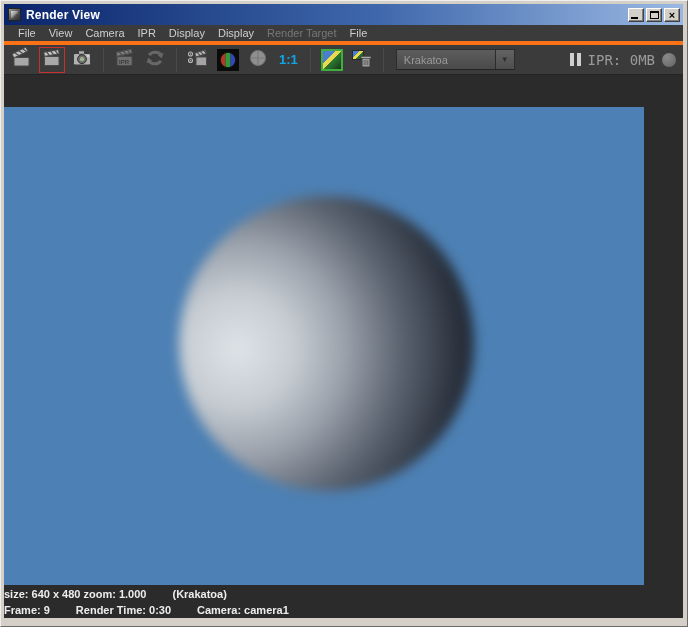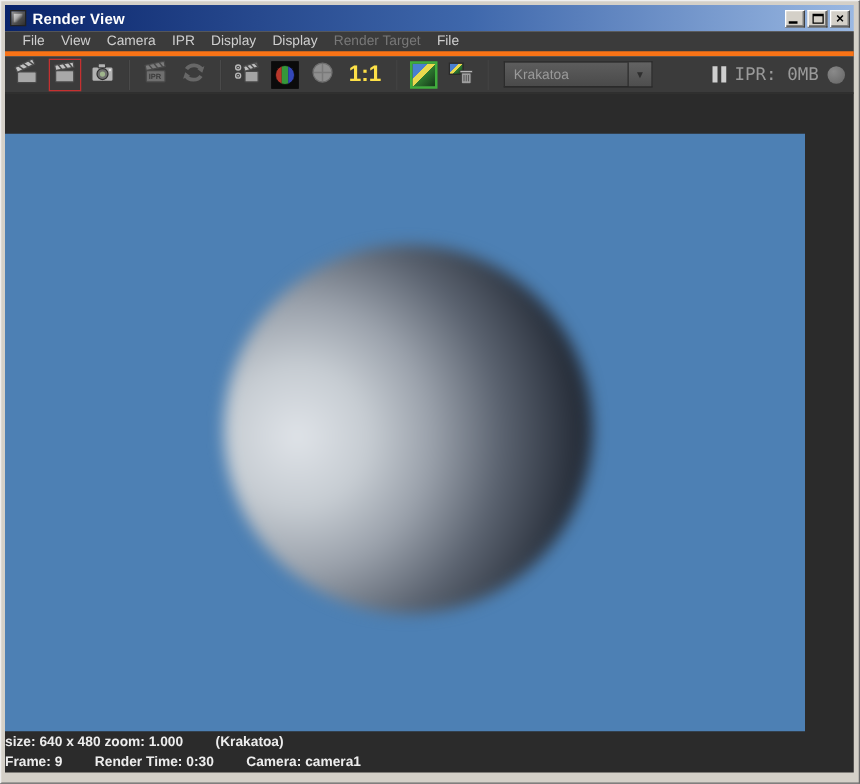--- a/index.html
+++ b/index.html
@@ -58,21 +58,21 @@
   
   .toolbar{
     height:30px; flex:0 0 30px; background:var(--panel,#3b3b3b);
     display:flex; align-items:center; gap:8px; padding-left:7px;
     border-bottom:1px solid #242424;
   }
   .tb-sep{ width:1px; height:24px; background:#262626; border-right:1px solid #4a4a4a; margin:0 2px; flex:0 0 auto; }
   .tbtn{ width:22px; height:22px; background:transparent; border:none; padding:0; display:flex; align-items:center; justify-content:center; position:relative; cursor:default; flex:0 0 auto; }
   .tbtn.red-outline{ outline:1px solid var(--red_highlight,#c53030); outline-offset:1px; }
   .tbtn.disabled{ opacity:.55; }
-  .real-size{ color:#fde047; font-size:18px; font-weight:bold; width:auto; padding:0 2px; background:none; border:none; }
+  .real-size{ color:#0ea5e9; font-size:13px; font-weight:bold; width:auto; padding:0 2px; background:none; border:none; }
 
   .icon-black-bg{ width:22px; height:22px; background:#0b0b0b; display:flex; align-items:center; justify-content:center; }
 
   .keep-image{
     width:22px; height:22px; border:2px solid var(--keep_green,#3fae3c);
     background:linear-gradient(135deg,#4a7fd0 0%,#4a7fd0 34%,#ead94e 34%,#ead94e 52%,#2e7a30 52%,#16381a 100%);
   }
   .mini-landscape{
     position:absolute; left:1px; top:1px; width:12px; height:10px;
     background:linear-gradient(135deg,#4a7fd0 0%,#4a7fd0 38%,#ead94e 38%,#ead94e 58%,#2e7a30 58%,#16381a 100%);

